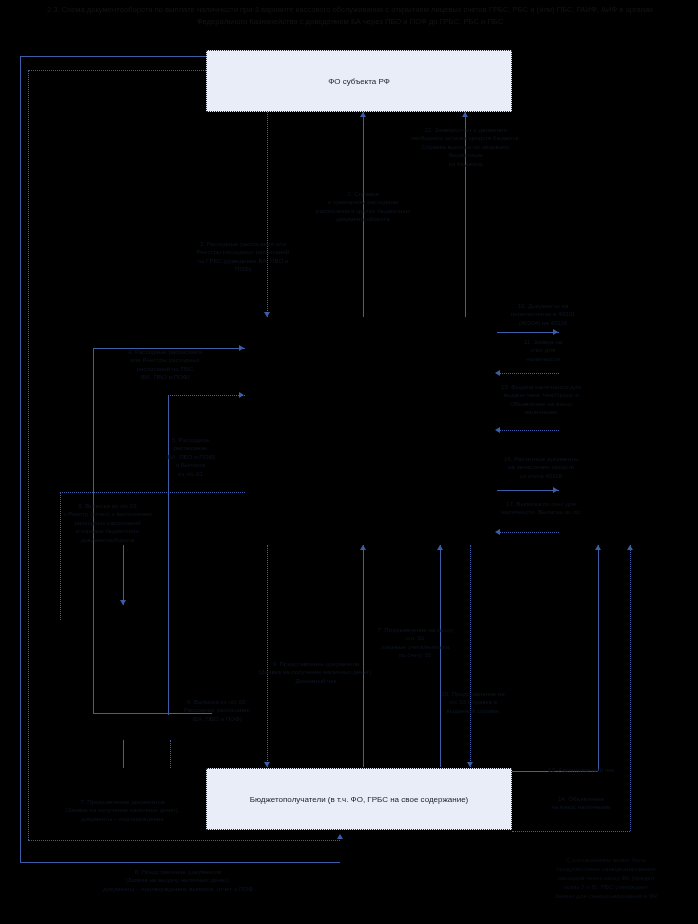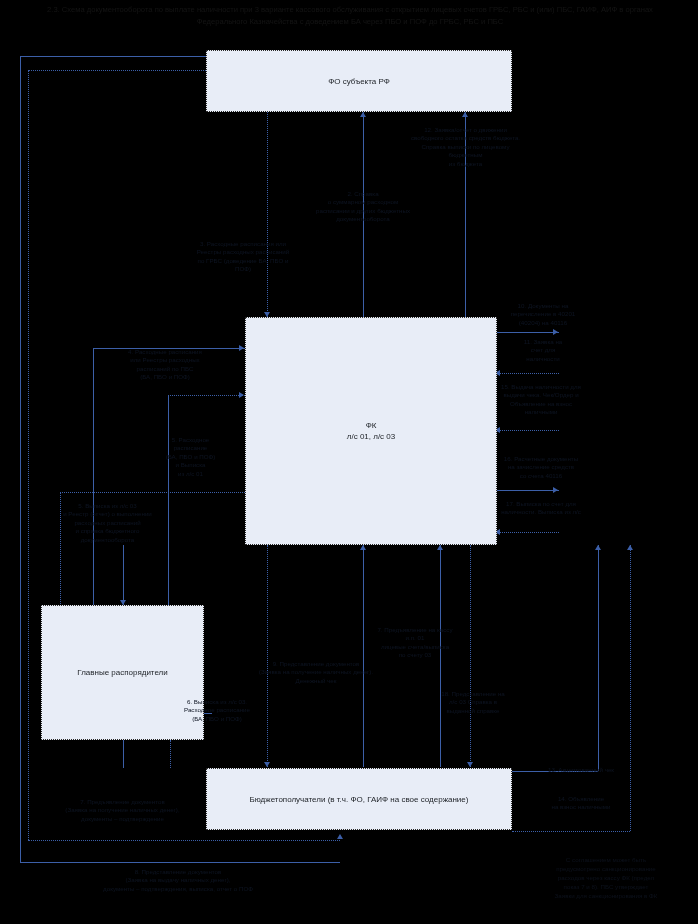--- a/index.html
+++ b/index.html
@@ -168,32 +168,25 @@
   <div class="h-solid" style="left:512px; top:771px; width:86px;"></div>
 
   <div class="v-dot" style="left:630px; top:545px; height:286px;"></div>
   <div class="arrow ar-up" style="left:627px; top:545px;"></div>
   <div class="h-dot" style="left:512px; top:831px; width:118px;"></div>
 
   <div class="node" style="left:206px; top:50px; width:306px; height:62px;">
     <span class="nodetext">ФО субъекта РФ</span>
   </div>
 
-  <div class="node" style="left:245px; top:317px; width:252px; height:228px;">
-    <span class="nodetext">ФК
-л/с 01, л/с 03</span>
-  </div>
-
-
-  <div class="node" style="left:41px; top:605px; width:163px; height:135px;">
-    <span class="nodetext">Главные распорядители</span>
-  </div>
+
+
 
   <div class="node" style="left:206px; top:768px; width:306px; height:62px;">
-    <span class="nodetext">Бюджетополучатели (в т.ч. ФО, ГАИФ на свое содержание)</span>
+    <span class="nodetext">Бюджетополучатели (в т.ч. ФО, ГРБС на свое содержание)</span>
   </div>
 
   <div class="lbl" style="left:378px; top:126px; width:175px;">12. Заявка/отчет о движении
 свободного остатка средств бюджета.
 Справка выписки по лицевому
 бюджетным
 из бюджета</div>
 
   <div class="lbl" style="left:283px; top:190px; width:160px;">2. Справка
 о суммарном расходном

